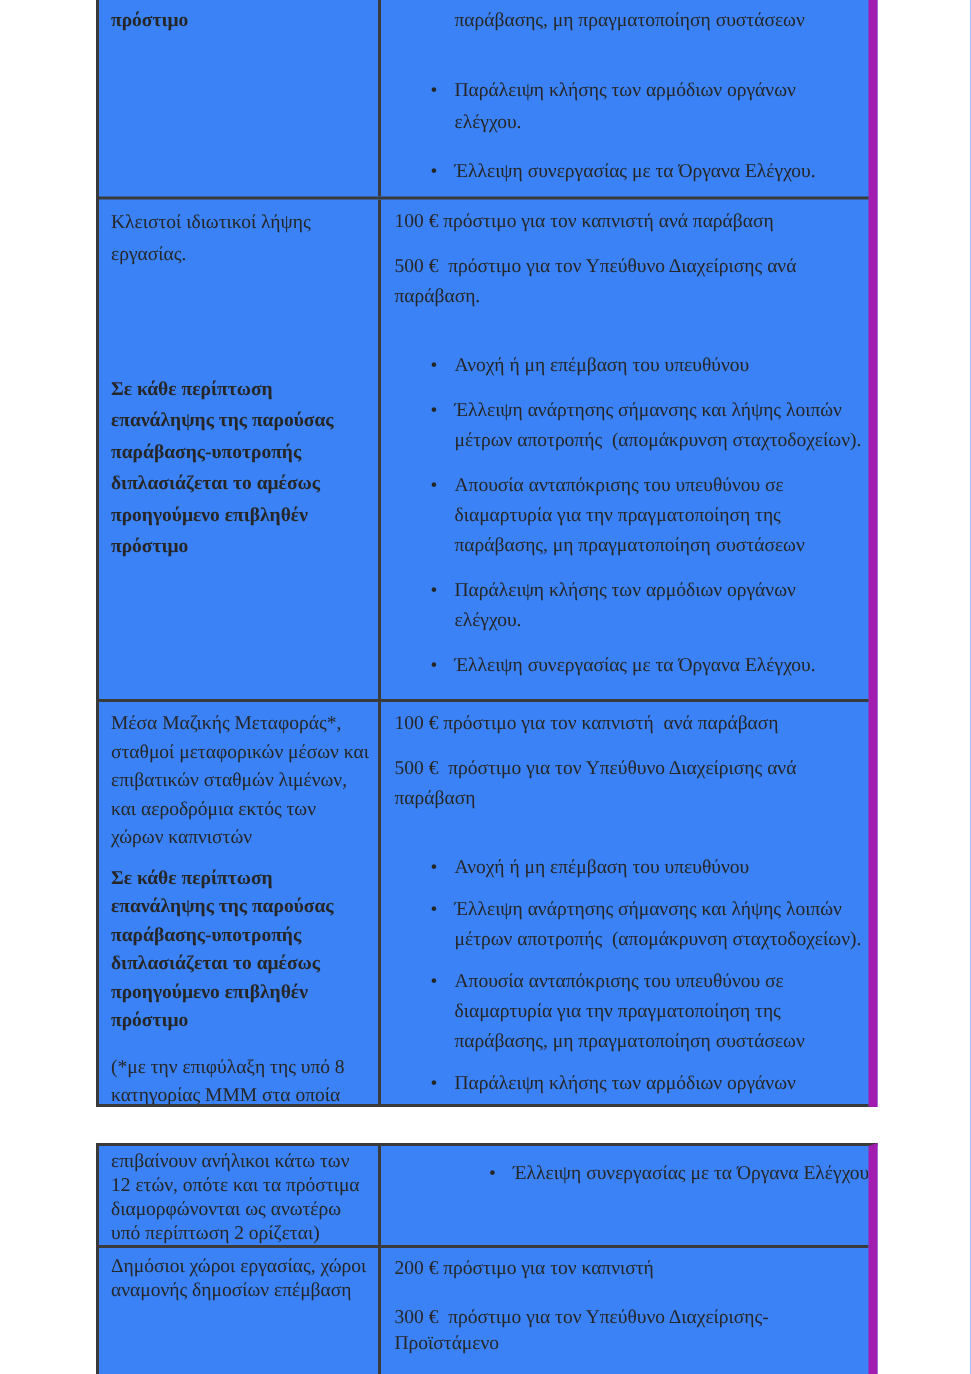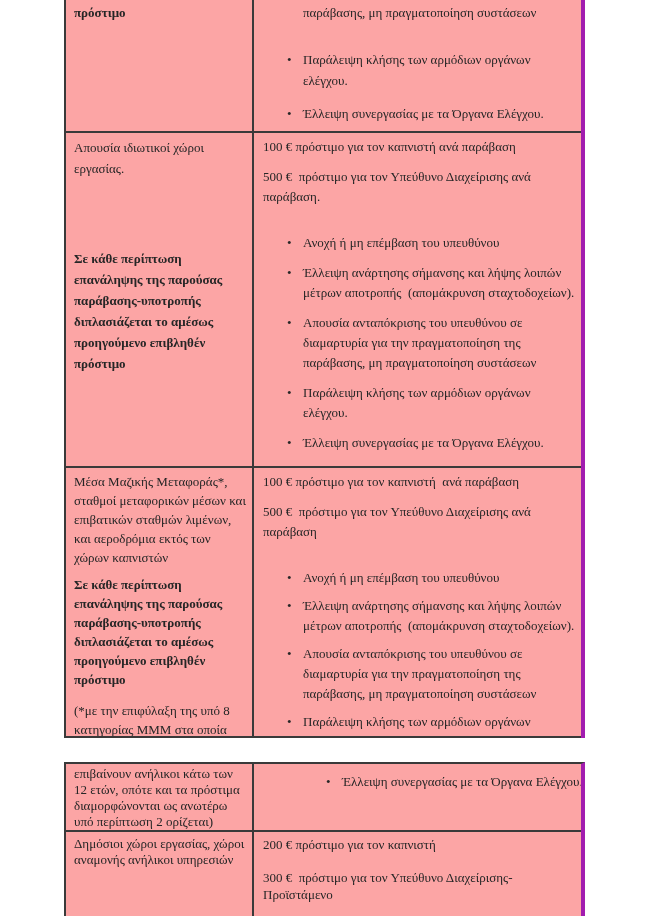--- a/index.html
+++ b/index.html
@@ -3,22 +3,22 @@
 <meta charset="utf-8">
 <style>
   html,body{margin:0;padding:0;}
   body{
     width:647px;height:916px;overflow:hidden;background:#ffffff;
     font-family:"Liberation Serif","DejaVu Serif",serif;
     color:#262626;position:relative;
   }
   .tbl{
     position:absolute;left:64px;width:521px;box-sizing:border-box;
-    border-left:2px solid #3a3a3a;border-right:4px solid #a21caf;
-    background:#fca5a5;
+    border-left:2px solid #3a3a3a;border-right:6px solid #a21caf;
+    background:#3b82f6;
   }
   #t1{top:0;}
   #t2{top:762px;border-top:2px solid #3a3a3a;height:154px;overflow:hidden;}
   .row{display:flex;border-bottom:2px solid #3a3a3a;box-sizing:border-box;overflow:hidden;}
   #t1 .r0{height:133px;}
   #t1 .r1{height:335px;}
   #t1 .r2{height:270px;border-bottom:2px solid #3a3a3a;}
   #t2 .r0{height:68px;gap:39px;}
   #t2 .r1{height:152px;border-bottom:none;}
   .cell{box-sizing:border-box;overflow:hidden;font-size:13px;}
@@ -63,21 +63,21 @@
         <div class="para cont">παράβασης, μη πραγματοποίηση συστάσεων</div>
         <div class="bullets">
           <div class="bullet-item">Παράλειψη κλήσης των αρμόδιων οργάνων
 ελέγχου.</div>
           <div class="bullet-item">Έλλειψη συνεργασίας με τα Όργανα Ελέγχου.</div>
         </div>
       </div>
     </div>
     <div class="row r1">
       <div class="cell cl">
-        <div class="para">Απουσία ιδιωτικοί χώροι
+        <div class="para">Κλειστοί ιδιωτικοί λήψης
 εργασίας.</div>
         <div class="sp"></div>
         <div class="sp"></div>
         <div class="sp"></div>
         <div class="para bold-block">Σε κάθε περίπτωση
 επανάληψης της παρούσας
 παράβασης-υποτροπής
 διπλασιάζεται το αμέσως
 προηγούμενο επιβληθέν
 πρόστιμο</div>
@@ -142,21 +142,21 @@
       </div>
       <div class="cell cr">
         <div class="bullets">
           <div class="bullet-item">Έλλειψη συνεργασίας με τα Όργανα Ελέγχου.</div>
         </div>
       </div>
     </div>
     <div class="row r1">
       <div class="cell cl">
         <div class="para">Δημόσιοι χώροι εργασίας, χώροι
-αναμονής ανήλικοι υπηρεσιών</div>
+αναμονής δημοσίων επέμβαση</div>
       </div>
       <div class="cell cr">
         <div class="para">200 € πρόστιμο για τον καπνιστή</div>
         <div class="para">300 €  πρόστιμο για τον Υπεύθυνο Διαχείρισης-
 Προϊστάμενο</div>
       </div>
     </div>
   </div>
 
 </body></html>

